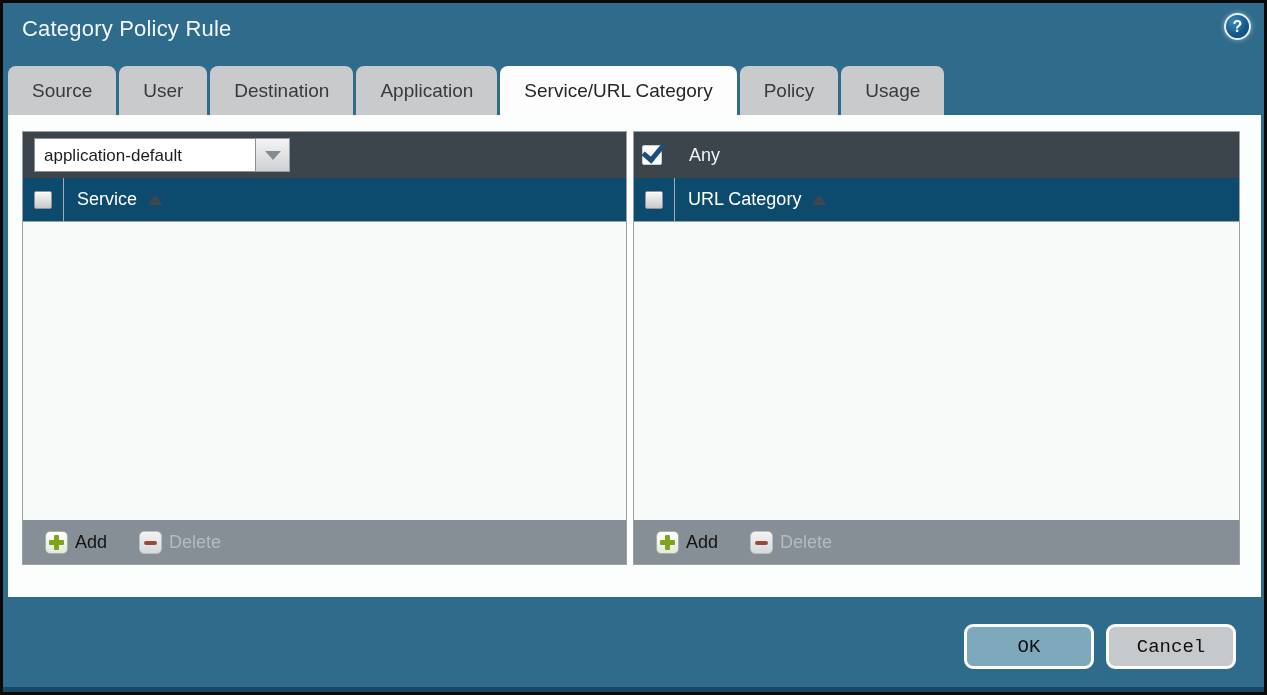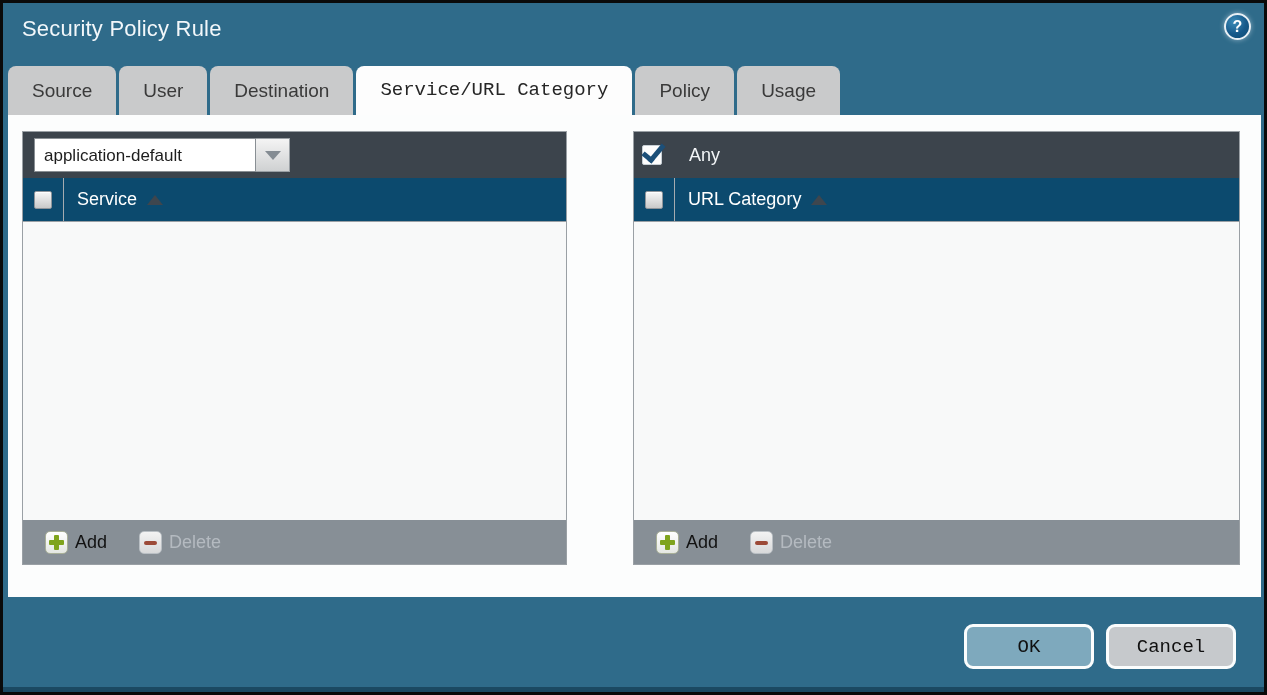--- a/index.html
+++ b/index.html
@@ -38,33 +38,33 @@
     position:absolute;left:5px;top:63px;height:49px;
     display:flex;gap:3px;
   }
   .tab{
     height:49px;line-height:49px;padding:0 24px;
     background:#C9CACB;color:#3a3a3a;font-size:19px;
     border-radius:8px 8px 0 0;white-space:nowrap;cursor:pointer;
     text-align:center;box-sizing:border-box;
   }
   .tab.active{
-    background:#FDFDFD;color:#262626;font-family:Liberation Mono, monospace;
+    background:#FDFDFD;color:#262626;
   }
   
   .content{
     position:absolute;left:5px;right:3px;top:112px;height:482px;
     background:#FCFDFD;
   }
   .panel{
     position:absolute;top:16px;height:434px;
     border:1px solid #9aa0a5;box-sizing:border-box;
     display:flex;flex-direction:column;background:#F8F9F9;
   }
-  .panel.left{left:14px;width:545px;}
+  .panel.left{left:14px;width:605px;}
   .panel.right{left:625px;width:607px;}
   .panel-toolbar{
     height:46px;flex:0 0 46px;background:#3C444C;
     display:flex;align-items:center;padding:0 8px;box-sizing:border-box;
   }
   .panel-header{
     height:43px;flex:0 0 43px;background:#0c4a6e;
     border-bottom:1px solid #9aa0a5;
     display:flex;align-items:center;color:#fff;font-size:18px;
   }
@@ -151,30 +151,31 @@
     cursor:pointer;box-sizing:border-box;font-family:Liberation Mono, monospace;
   }
   .btn-ok{background:#7EA9BD;}
   .btn-cancel{background:#C6C9CC;}
 </style>
 </head>
 <body>
 
 <div class="dialog">
 
-  <div class="title">Security Policy Rule</div>
+  <div class="title">Category Policy Rule</div>
 
   <div class="help-btn">
     <span>?</span>
   </div>
 
   <div class="tabbar">
     <div class="tab">Source</div>
     <div class="tab">User</div>
     <div class="tab">Destination</div>
+    <div class="tab">Application</div>
     <div class="tab active">Service/URL Category</div>
     <div class="tab">Policy</div>
     <div class="tab">Usage</div>
   </div>
 
   <div class="content">
 
     <div class="panel left">
       <div class="panel-toolbar">
         <div class="dropdown">

